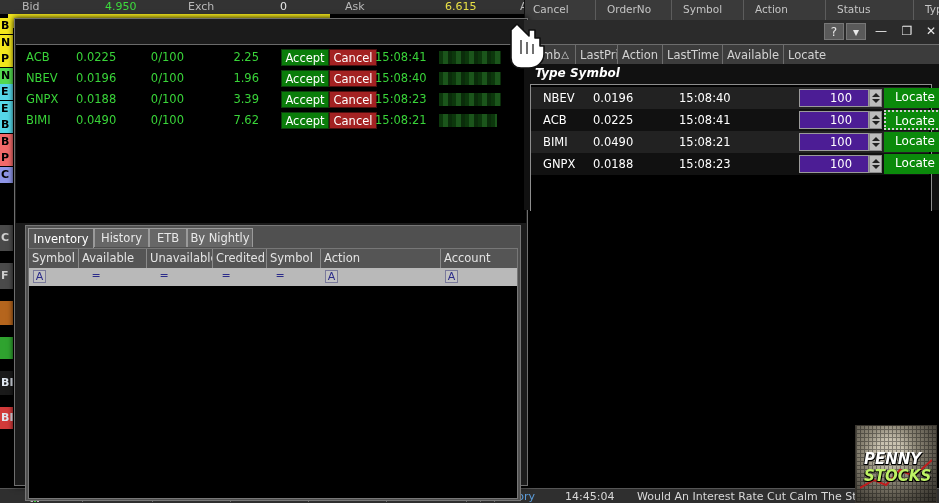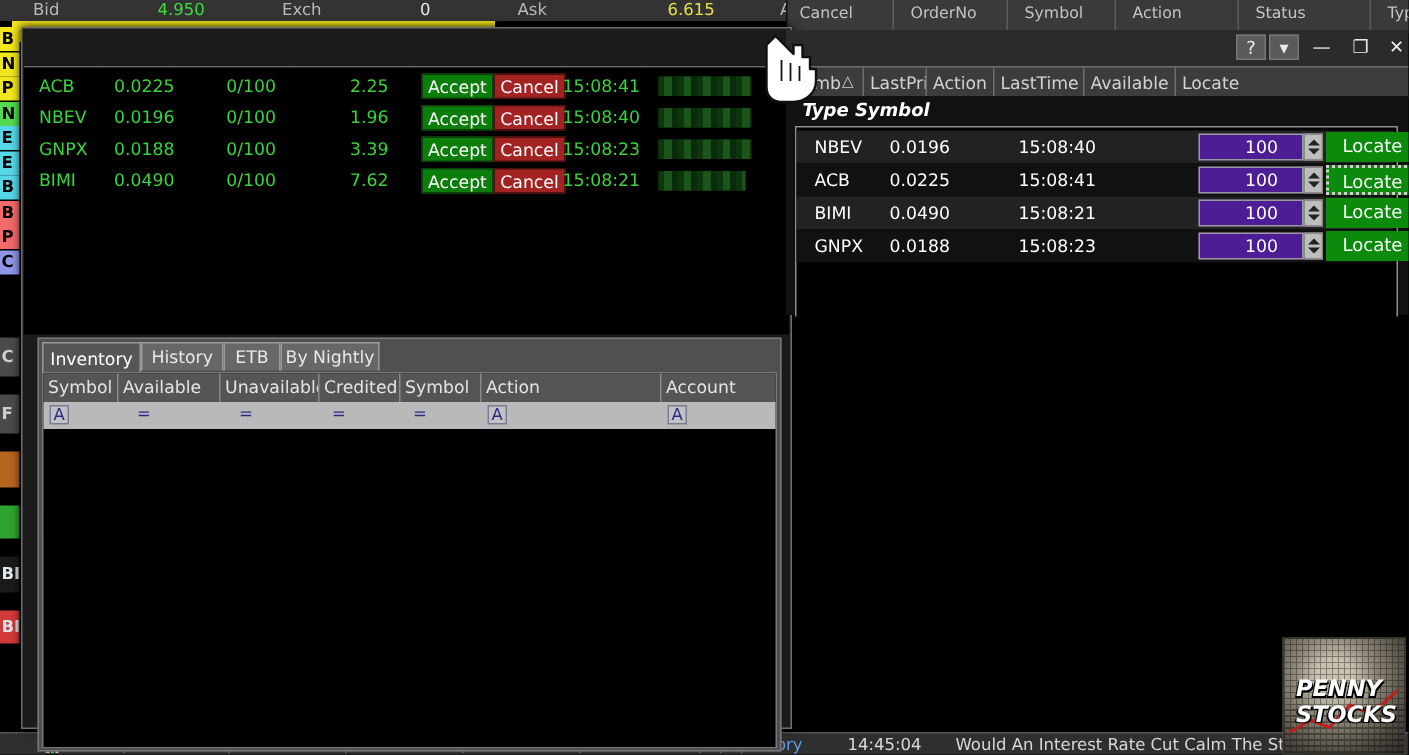--- a/index.html
+++ b/index.html
@@ -104,21 +104,21 @@
   
   #logo{left:855px;top:425px;width:80px;height:76px;background:#6e6a5f;border:1px solid #3a362f;overflow:hidden;}
   #logo .face{position:absolute;left:0;top:0;width:80px;height:76px;
       background:radial-gradient(circle at 42% 34%,#c9c2b0 0 18%,#8d8777 40%,#4e4a41 75%,#2d2b26 100%);}
   #logo .grid{position:absolute;left:0;top:0;width:80px;height:76px;opacity:.35;
       background-image:repeating-linear-gradient(0deg,#000 0 1px,transparent 1px 4px),
                        repeating-linear-gradient(90deg,#000 0 1px,transparent 1px 4px);}
   #logo .redline{position:absolute;left:4px;bottom:10px;width:72px;height:34px;}
   #logo .t1{position:absolute;left:8px;top:24px;color:#fff;font-style:italic;font-weight:bold;font-size:15px;
             text-shadow:1px 1px 0 #000,-1px 1px 0 #000;}
-  #logo .t2{position:absolute;left:8px;top:41px;color:#ffffff;font-style:italic;font-weight:bold;font-size:15px;
+  #logo .t2{position:absolute;left:8px;top:41px;color:#bef264;font-style:italic;font-weight:bold;font-size:15px;
             text-shadow:1px 1px 0 #000,-1px 1px 0 #000;}
 
   
   #cursor{left:497px;top:18px;width:60px;height:60px;pointer-events:none;}
 </style>
 </head>
 <body>
 
 <div id="bg-root">
 

